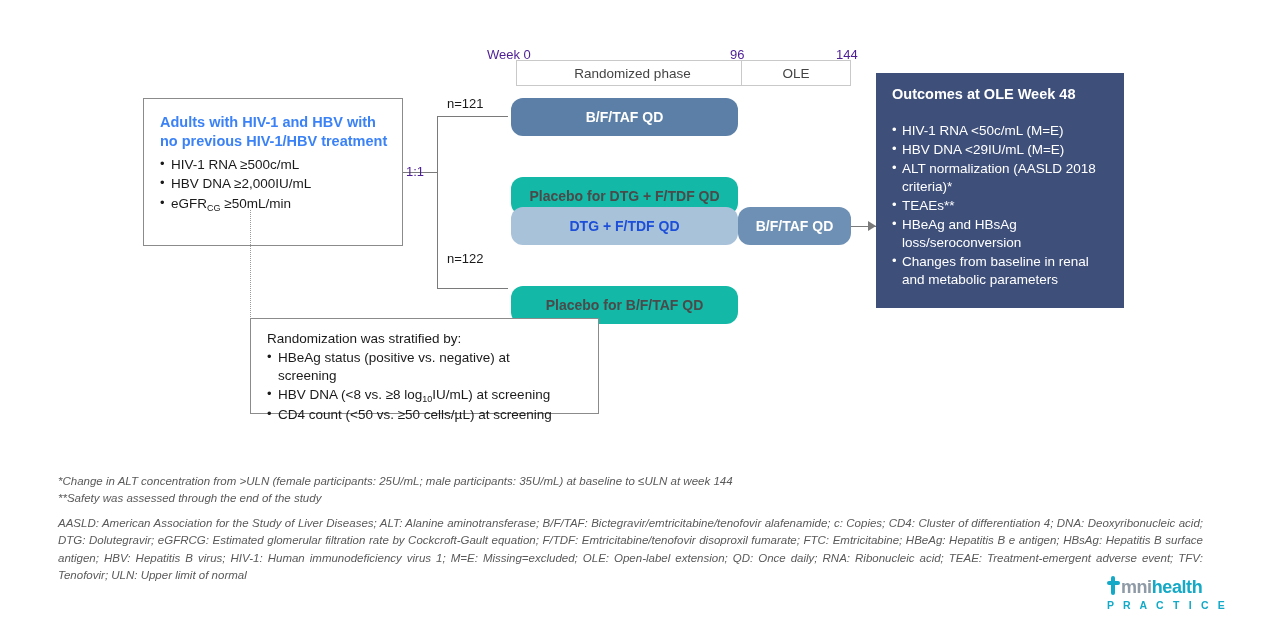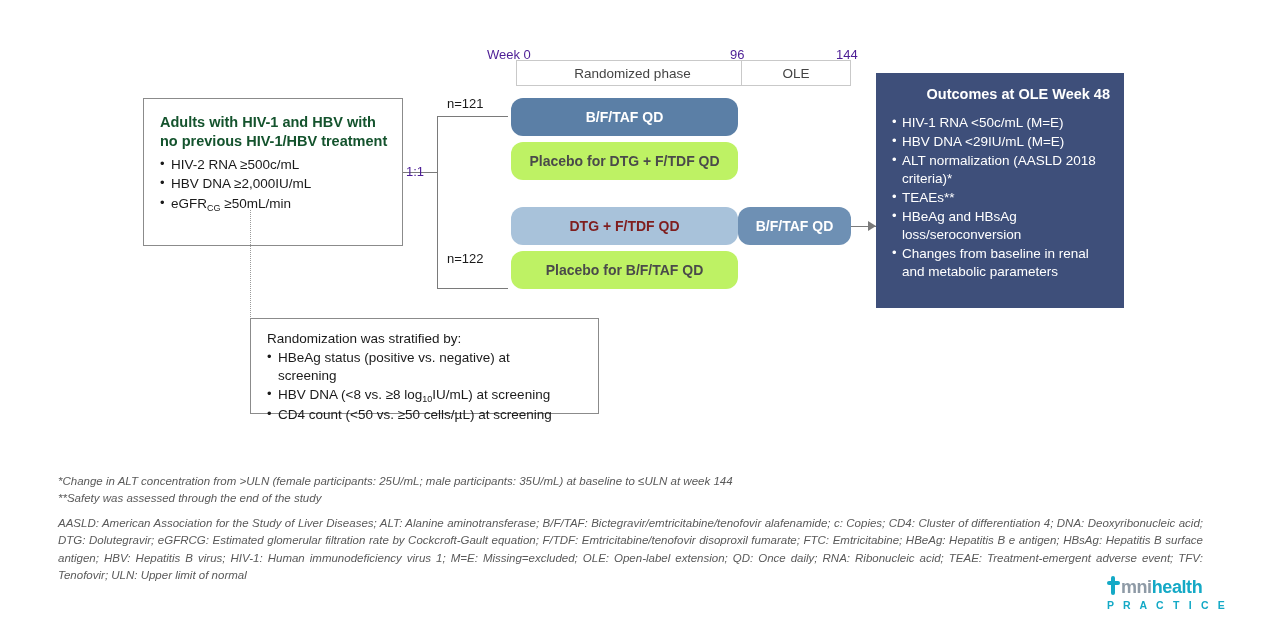--- a/index.html
+++ b/index.html
@@ -43,21 +43,21 @@
   .pop-box {
     position: absolute;
     box-sizing: border-box;
     border: 1px solid #8b8b8b;
     background: #ffffff;
     padding: 14px 14px 10px 16px;
   }
   .pop-title {
     font-size: 14.5px;
     font-weight: bold;
-    color: #14532d;
+    color: #3b82f6;
     line-height: 1.32;
     margin-bottom: 5px;
   }
   .bullet-list {
     list-style: none;
     margin: 0;
     padding: 0;
     font-size: 13.5px;
     color: #1a1a1a;
     line-height: 1.35;
@@ -83,23 +83,23 @@
     display: flex;
     align-items: center;
     justify-content: center;
     font-size: 14px;
     font-weight: bold;
     text-align: center;
     line-height: 1.2;
     border-radius: 12px;
   }
   .arm-dark   { background: #5b7fa6; color: #ffffff; }
-  .arm-light  { background: #a8c2da; color: #7f1d1d; }
+  .arm-light  { background: #a8c2da; color: #1d4ed8; }
   .arm-medium { background: #6e90b4; color: #ffffff; }
-  .arm-gray   { background: #bef264; color: #4a4a4a; }
+  .arm-gray   { background: #14b8a6; color: #4a4a4a; margin-top: 35px; }
 
   
   .ratio {
     position: absolute;
     font-size: 13px;
     color: #4c1d95;
   }
   .nlabel {
     position: absolute;
     font-size: 13px;
@@ -144,22 +144,21 @@
   .out-box {
     position: absolute;
     box-sizing: border-box;
     background: #3e4f7a;
     color: #ffffff;
     padding: 13px 14px 12px 16px;
   }
   .out-title {
     font-size: 14.5px;
     font-weight: bold;
-    margin-bottom: 12px;
-    text-align: right;
+    margin-bottom: 20px;
   }
   .out-list {
     list-style: none;
     margin: 0;
     padding: 0;
     font-size: 13.5px;
     line-height: 1.33;
   }
   .out-list li {
     position: relative;
@@ -249,21 +248,21 @@
   <div class="tl-label" style="left:487px; top:47px;">Week 0</div>
   <div class="tl-label" style="left:730px; top:47px;">96</div>
   <div class="tl-label" style="left:836px; top:47px;">144</div>
 
   <div class="tl-bar" style="left:516px; top:60px; width:233px; height:26px;">Randomized phase</div>
   <div class="tl-bar" style="left:741px; top:60px; width:110px; height:26px;">OLE</div>
 
   <div class="pop-box" style="left:143px; top:98px; width:260px; height:148px;">
     <div class="pop-title">Adults with HIV-1 and HBV with no previous HIV-1/HBV treatment</div>
     <ul class="bullet-list">
-      <li>HIV-2 RNA ≥500c/mL</li>
+      <li>HIV-1 RNA ≥500c/mL</li>
       <li>HBV DNA ≥2,000IU/mL</li>
       <li>eGFR<sub class="small">CG</sub> ≥50mL/min</li>
     </ul>
   </div>
 
   <div class="line-h" style="left:403px; top:172px; width:34px;"></div>
   <div class="line-v" style="left:437px; top:116px; height:172px;"></div>
   <div class="line-h" style="left:437px; top:116px; width:71px;"></div>
   <div class="line-h" style="left:437px; top:288px; width:71px;"></div>
 

